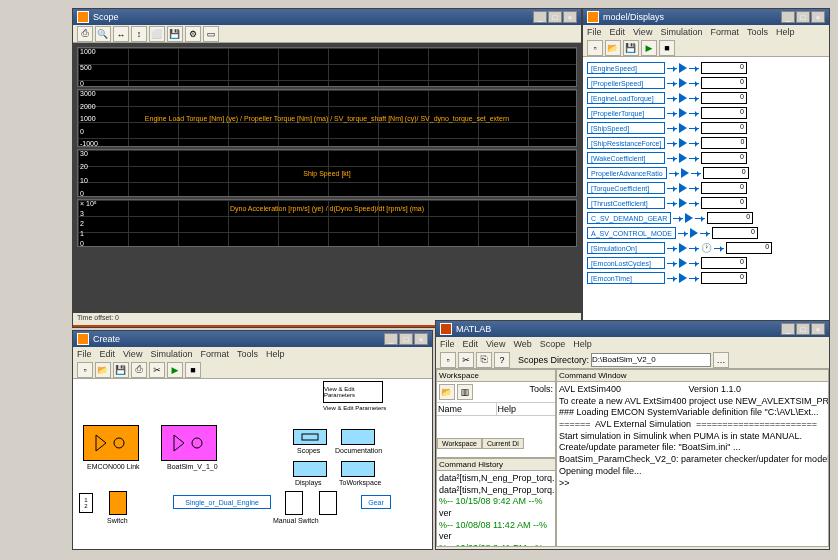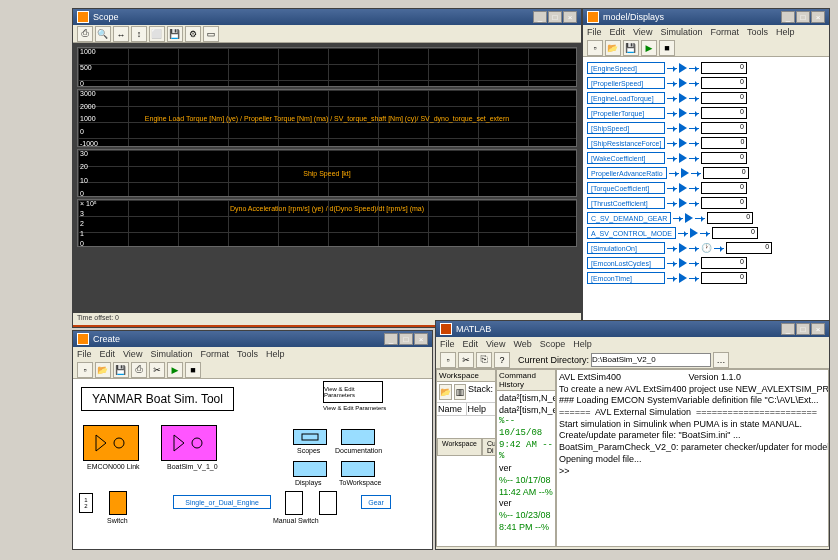--- a/index.html
+++ b/index.html
@@ -261,21 +261,20 @@
   <div class="toolbar">
     <div class="tbtn">▫</div>
     <div class="tbtn">📂</div>
     <div class="tbtn">💾</div>
     <div class="tbtn">⎙</div>
     <div class="tbtn">✂</div>
     <div class="tbtn" style="color:#080">▶</div>
     <div class="tbtn">■</div>
   </div>
   <div class="canvas">
-    <div class="bigtitle">YANMAR Boat Sim. Tool</div>
     <div class="simblock white" style="left:250px;top:2px;width:60px;height:22px;font-size:6px">View &amp; Edit Parameters</div>
     <div class="lbl" style="left:250px;top:26px;font-size:6px">View &amp; Edit Parameters</div>
     <div class="simblock orange" style="left:10px;top:46px;width:56px;height:36px">
       <svg width="40" height="20">
           <polygon points="5,2 15,10 5,18" fill="none" stroke="#000"></polygon>
           <circle cx="28" cy="10" r="5" fill="none" stroke="#000"></circle>
         </svg>
     </div>
     <div class="lbl" style="left:14px;top:84px">EMCON000 Link</div>
     <div class="simblock magenta" style="left:88px;top:46px;width:56px;height:36px">
@@ -327,53 +326,54 @@
       <span>View</span>
       <span>Web</span>
       <span>Scope</span>
       <span>Help</span>
     </div>
   <div class="toolbar">
     <div class="tbtn">▫</div>
     <div class="tbtn">✂</div>
     <div class="tbtn">⎘</div>
     <div class="tbtn">?</div>
-    <span style="margin-left:6px">Current Directory:</span>
+    <span style="margin-left:6px">Scopes Directory:</span>
     <input style="width: 120px; height: 14px; font-size: 8px; border: 1px solid rgb(136, 136, 136);" value="D:\BoatSim_V2_0">
     <div class="tbtn">…</div>
   </div>
   <div class="body">
-    <div style="width:120px;display:flex;flex-direction:row">
+    <div style="width:120px;display:flex;flex-direction:column">
       <div class="mpane" style="flex:1">
         <div class="panetitle">Workspace</div>
         <div style="padding:2px;display:flex;gap:2px">
           <div class="tbtn">📂</div>
           <div class="tbtn">▥</div>
-          <span style="margin-left:auto">Stack:</span>
+          <span style="margin-left:auto">Tools:</span>
         </div>
         <div style="display:flex;border-top:1px solid #ccc;border-bottom:1px solid #ccc">
           <div style="flex:1;padding:1px;border-right:1px solid #ccc">Name</div>
           <div style="flex:1;padding:1px">Help</div>
         </div>
         <div style="height:22px"></div>
         <div style="display:flex">
           <div class="mtab">Workspace</div>
           <div class="mtab">Current Di</div>
         </div>
       </div>
       <div class="mpane" style="flex:1">
         <div class="panetitle">Command History</div>
         <div id="ml-history" style="padding:2px;line-height:1.3">
             <div style="color: rgb(0, 0, 0);">data²[tism,N_eng_Prop_torq...</div>
             <div style="color: rgb(0, 0, 0);">data²[tism,N_eng_Prop_torq...</div>
-            <div style="color: rgb(0, 136, 0); font-family: Liberation Mono, monospace;">%-- 10/15/08  9:42 AM --%</div>
+            <div style="color: rgb(0, 136, 0);">%-- 10/15/08  9:42 AM --%</div>
             <div style="color: rgb(0, 0, 0);">ver</div>
-            <div style="color: rgb(0, 136, 0);">%-- 10/17/08 11:42 AM --%</div>
+            <div style="color: rgb(0, 136, 0);">%-- 10/08/08 11:42 AM --%</div>
             <div style="color: rgb(0, 0, 0);">ver</div>
             <div style="color: rgb(0, 136, 0);">%-- 10/23/08  8:41 PM --%</div>
           </div>
       </div>
     </div>
     <div class="mpane" style="flex:1">
+      <div class="panetitle">Command Window</div>
       <div id="ml-cmd" style="padding:2px;line-height:1.3;white-space:pre"><div>AVL ExtSim400                           Version 1.1.0</div><div>To create a new AVL ExtSim400 project use NEW_AVLEXTSIM_PROJ.</div><div></div><div>### Loading EMCON SystemVariable definition file "C:\AVL\Ext...</div><div></div><div>======  AVL External Simulation  =======================</div><div></div><div>Start simulation in Simulink when PUMA is in state MANUAL.</div><div></div><div></div><div>Create/update parameter file: "BoatSim.ini" ...</div><div>BoatSim_ParamCheck_V2_0: parameter checker/updater for model</div><div>Opening model file...</div><div>&gt;&gt;</div></div>
     </div>
   </div>
 </div>
 
 </body></html>

